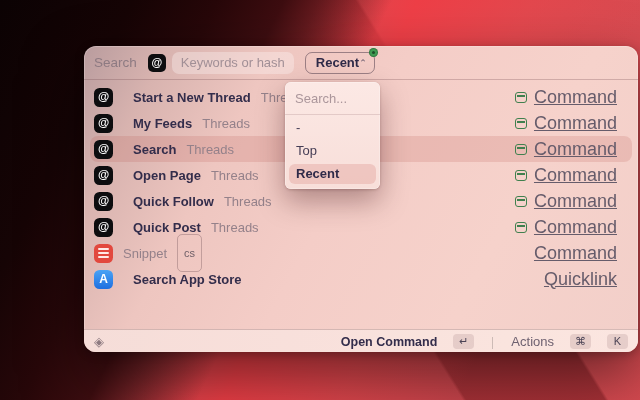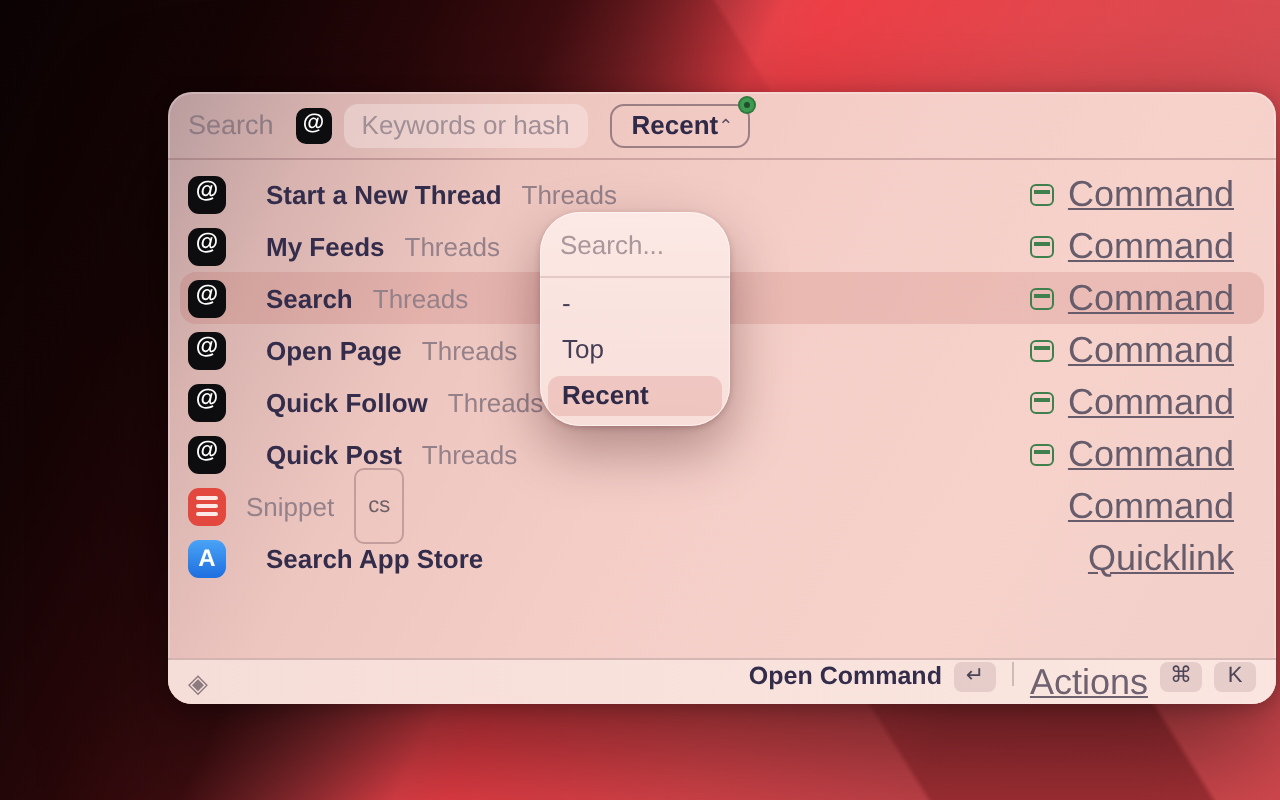--- a/index.html
+++ b/index.html
@@ -60,32 +60,32 @@
   .icon-snippet{background:#e2483e;position:relative;}
   .icon-snippet .lines{width:11px;height:2px;background:#ffe9e6;border-radius:1px;
     box-shadow:0 -4px 0 #ffe9e6,0 4px 0 #ffe9e6;}
   .icon-appstore{background:linear-gradient(180deg,#4aa3f5,#1e6fe0);color:#fff;}
   .icon-appstore .a{font-size:12px;font-weight:700;line-height:1;}
 
   
   .footer{position:absolute;left:0;right:0;bottom:0;height:22px;border-top:1px solid rgba(130,85,85,.3);
     display:flex;align-items:center;padding:0 10px;background:linear-gradient(90deg,rgba(246,222,217,.97),rgba(251,230,225,.97));}
   .ray-icon{font-size:13px;color:#8d7a80;line-height:1;}
-  .footer-right{margin-left:auto;display:flex;align-items:flex-start;gap:6px;}
+  .footer-right{margin-left:auto;display:flex;align-items:flex-end;gap:16px;}
   .fa{font-size:12.5px;font-weight:700;color:#332d4b;}
-  .fb{font-size:18px;color:#6e6170;text-decoration:underline;}
+  .fb{font-size:13px;color:#6e6170;}
   .key{background:rgba(140,100,105,.18);border-radius:4px;padding:0 5px;font-size:11px;color:#4c4456;
     height:15px;line-height:15px;min-width:11px;text-align:center;}
   .fdiv{width:1px;height:12px;background:rgba(0,0,0,.18);margin:0 2px;}
 
   
-  .dropdown-panel{position:absolute;left:186px;top:36px;width:95px;border-radius:20px;z-index:5;
+  .dropdown-panel{position:absolute;left:201px;top:36px;width:95px;border-radius:6px;z-index:5;
     background:linear-gradient(180deg,rgba(252,233,229,.98),rgba(248,223,218,.98));
     box-shadow:0 12px 28px rgba(50,5,10,.35),0 1px 3px rgba(50,5,10,.2),inset 0 0 0 .5px rgba(255,255,255,.5);
-    padding-bottom:5px;margin-top:24px;}
+    padding-bottom:5px;}
   .dd-search{display:block;width:100%;box-sizing:border-box;border:none;background:transparent;outline:none;
     padding:9px 10px 8px;font:13px "Liberation Sans",sans-serif;color:#3a3450;}
   .dd-search::placeholder{color:#ab969b;}
   .dd-divider{height:1px;background:rgba(120,80,85,.18);}
   .dd-item{margin:3px 4px 0;padding:0 7px;height:20px;line-height:20px;font-size:13px;color:#453d55;
     border-radius:6px;white-space:nowrap;}
   .dd-item.selected{background:rgba(212,118,112,.25);color:#2f2a48;font-weight:700;}
 </style>
 </head>
 <body>

